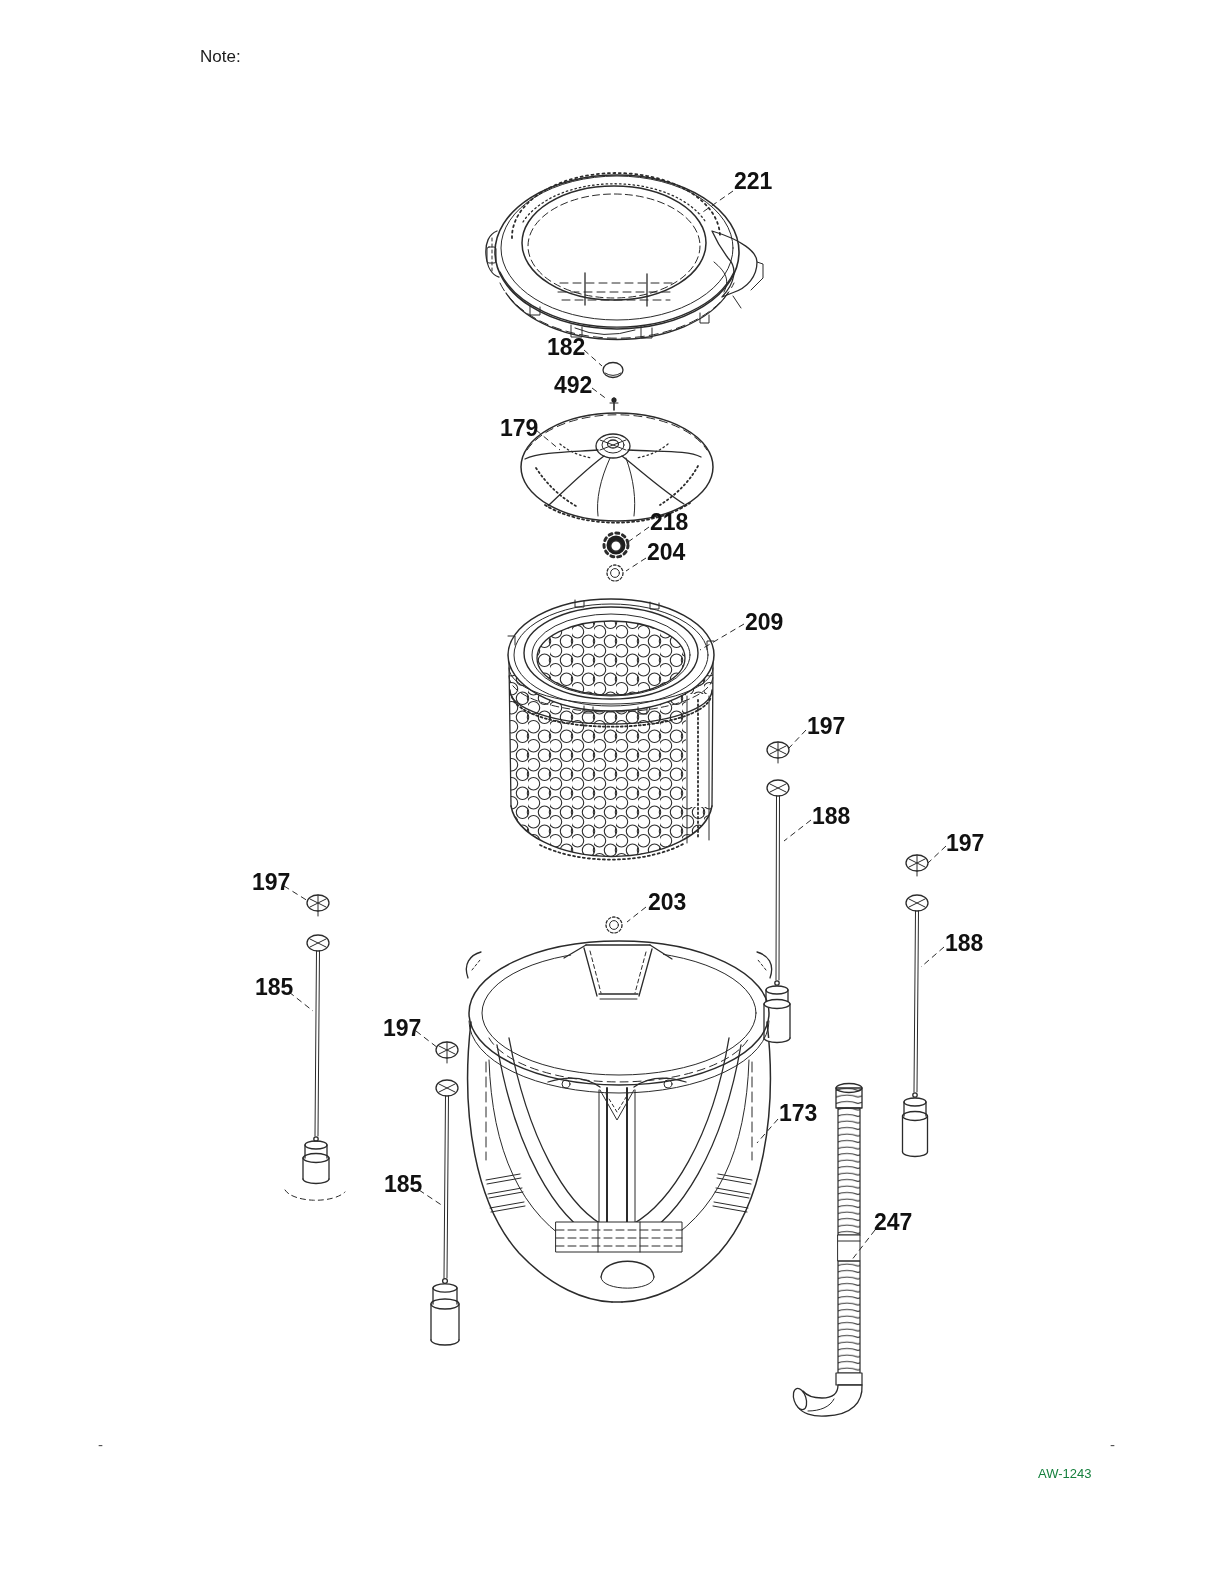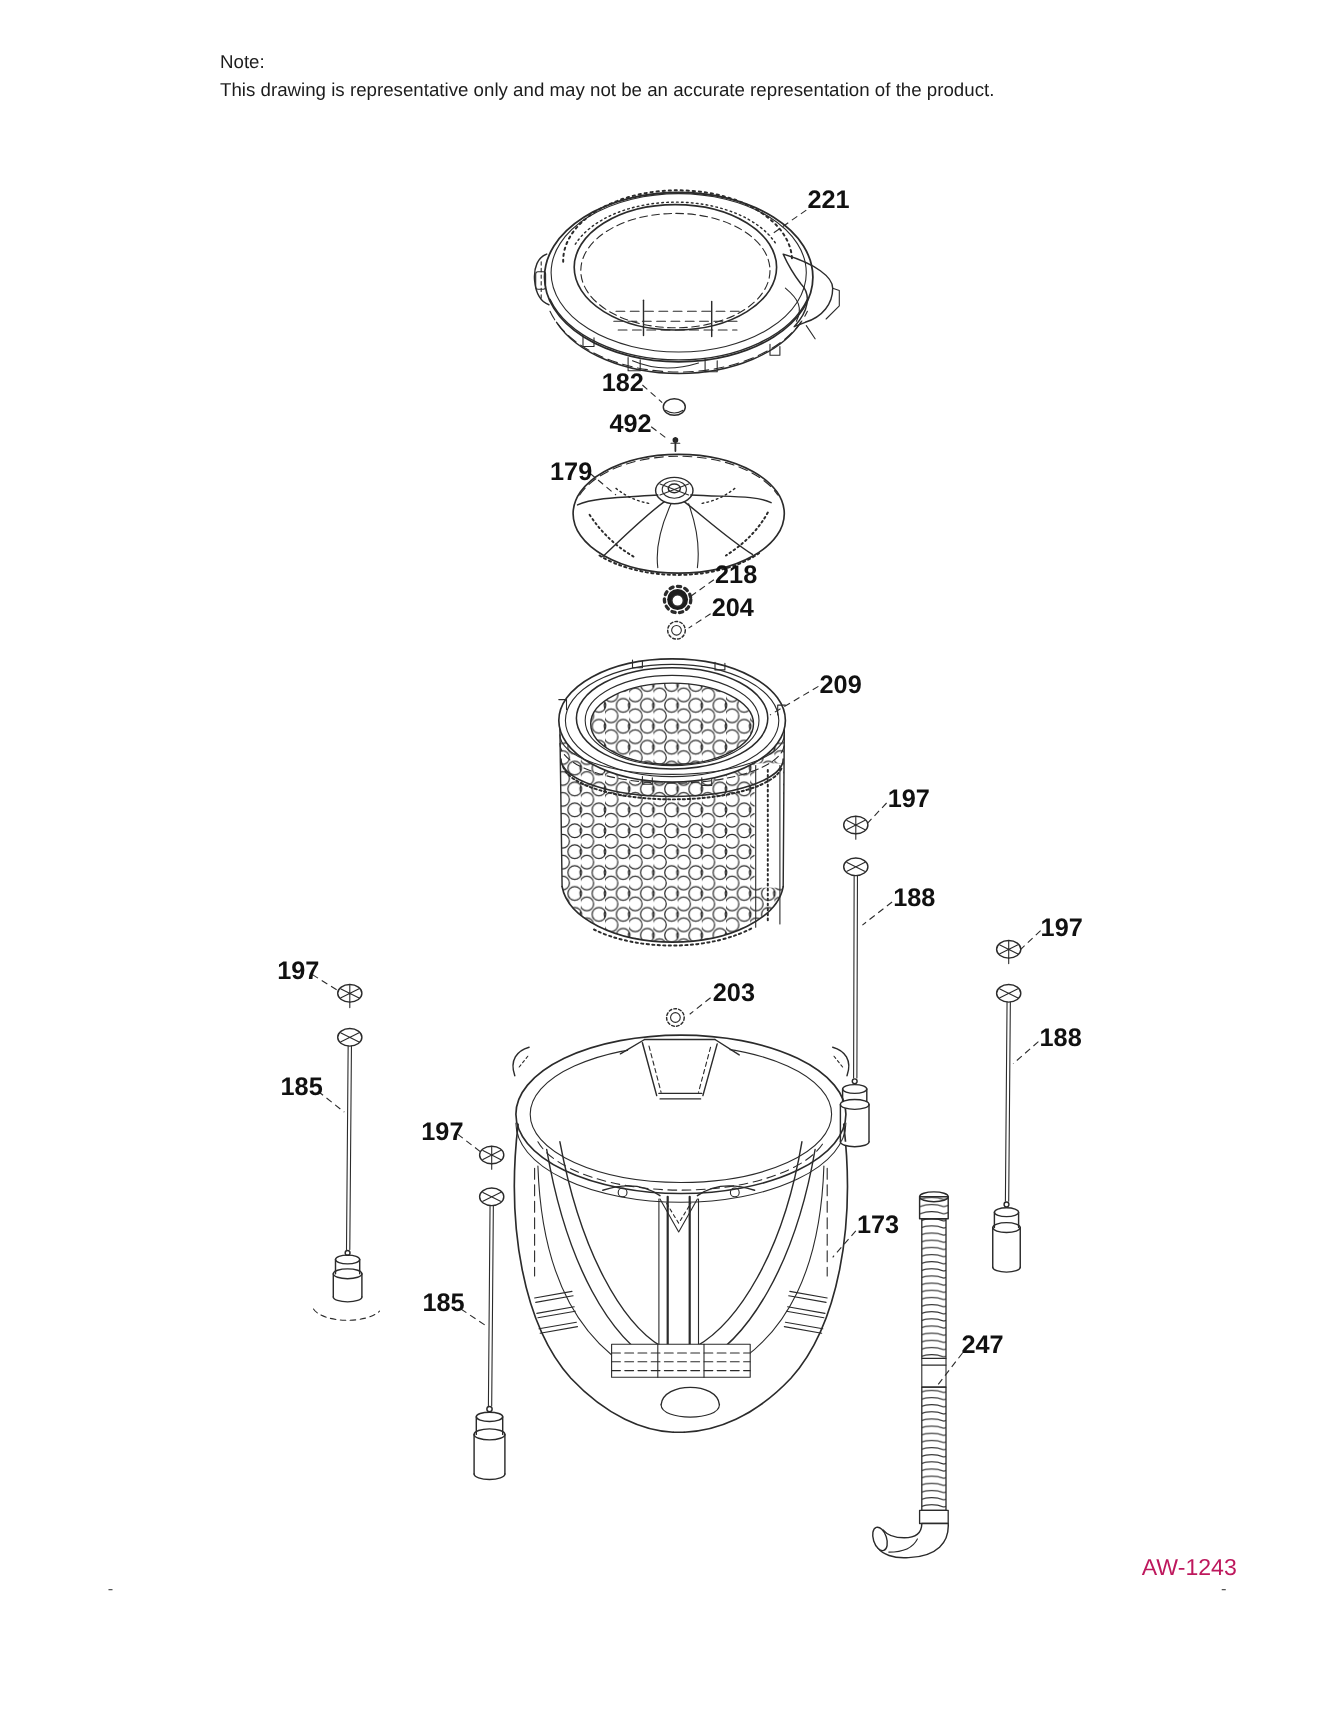--- a/index.html
+++ b/index.html
@@ -9,22 +9,22 @@
     background:#ffffff;
     font-family:"Liberation Sans", sans-serif;
     color:#1a1a1a;
     overflow:hidden;
   }
   .note{
     position:absolute;left:200px;top:44px;
     font-size:17px;line-height:25px;color:#1c1c1c;
   }
   .doc-code{
-    position:absolute;left:1038px;top:1414px;
-    font-size:21px;color:#be185d;
+    position:absolute;left:1038px;top:1466px;
+    font-size:13px;color:#15803d;
   }
   .page-dash{
     position:absolute;top:1436px;
     font-size:15px;color:#555;
   }
   .page-dash.left{left:98px;}
   .page-dash.right{left:1110px;}
   svg.drawing{position:absolute;left:0;top:0;}
   svg .ln{stroke:#2b2b2b;fill:none;stroke-width:1.3;stroke-linecap:round;stroke-linejoin:round;}
   svg .thin{stroke-width:1;}
@@ -35,21 +35,20 @@
     font-size:23px;font-weight:600;fill:#111;
   }
 </style>
 </head>
 <body>
 
 <div class="page">
 
   <div class="note">
     <div>Note:</div>
-    <div>This drawing is representative only and may not be an accurate representation of the product.</div>
   </div>
 
   <svg class="drawing" width="1214" height="1572" viewBox="0 0 1214 1572">
     <defs>
       <pattern id="holes" patternUnits="userSpaceOnUse" width="22" height="19">
         <g fill="#ffffff" stroke="#2b2b2b" stroke-width="1.1">
           <circle cx="5.5" cy="4.75" r="6.2"></circle>
           <circle cx="16.5" cy="14.25" r="6.2"></circle>
           <circle cx="-5.5" cy="-4.75" r="6.2"></circle>
           <circle cx="-5.5" cy="14.25" r="6.2"></circle>

